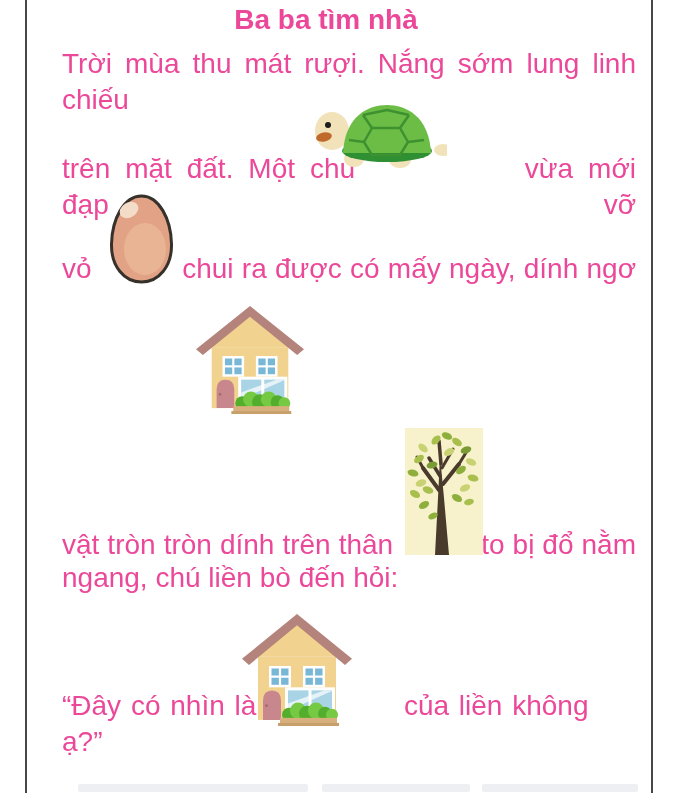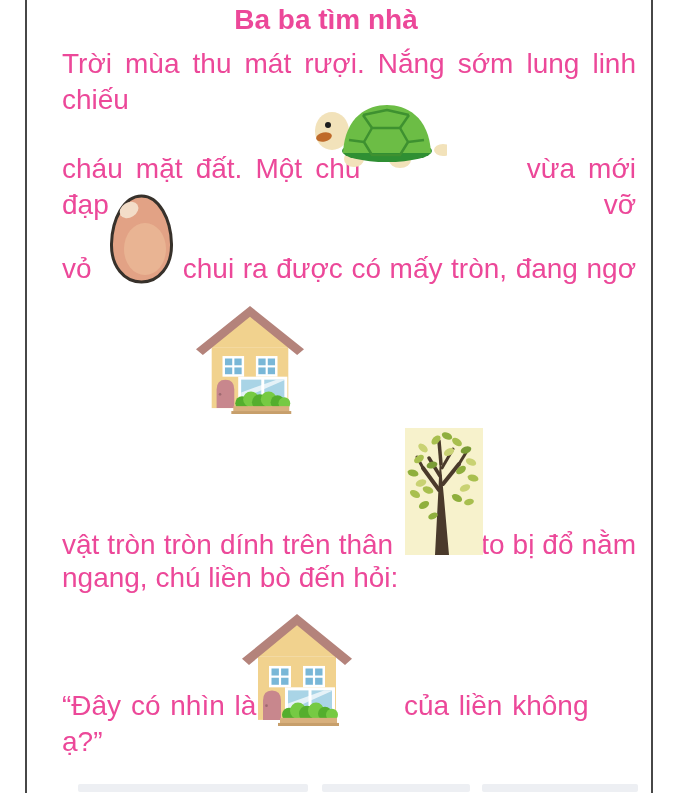--- a/index.html
+++ b/index.html
@@ -33,23 +33,23 @@
 
 <div class="page">
 
   <div class="vborder left"></div>
   <div class="vborder right"></div>
 
   <h1 class="title">Ba ba tìm nhà</h1>
 
   <div class="line just" style="top:46px"><span>Trời mùa thu mát rượi. Nắng sớm lung linh chiếu</span></div>
 
-  <div class="line just" style="top:151px"><span>cháu mặt đất. Một chú</span> <span class="sp" style="width:140px"></span> <span>vừa mới đạp vỡ</span></div>
+  <div class="line just" style="top:151px"><span>trên mặt đất. Một chú</span> <span class="sp" style="width:140px"></span> <span>vừa mới đạp vỡ</span></div>
 
-  <div class="line just" style="top:251px"><span>vỏ</span> <span class="sp" style="width:74px"></span> <span>chui ra được có mấy tròn, đang ngơ</span></div>
+  <div class="line just" style="top:251px"><span>vỏ</span> <span class="sp" style="width:74px"></span> <span>chui ra được có mấy ngày, dính ngơ</span></div>
 
 
   <div class="line leftal" style="top:560px"><span>ngang, chú liền bò đến hỏi:</span></div>
 
   <div class="line just" style="top:527px"><span>vật tròn tròn dính trên thân</span> <span class="sp" style="width:72px"></span> <span>to bị đổ nằm</span></div>
 
   <div class="line leftal" style="top:688px;word-spacing:2px"><span>“Đây có nhìn là</span> <span class="sp" style="width:128px"></span> <span>của liền không ạ?”</span></div>
 
   <svg class="illus" style="left:312px;top:98px" width="135" height="70" viewBox="0 0 135 70">
     <ellipse cx="131" cy="52" rx="9" ry="6" fill="#f2e2ba"></ellipse>

